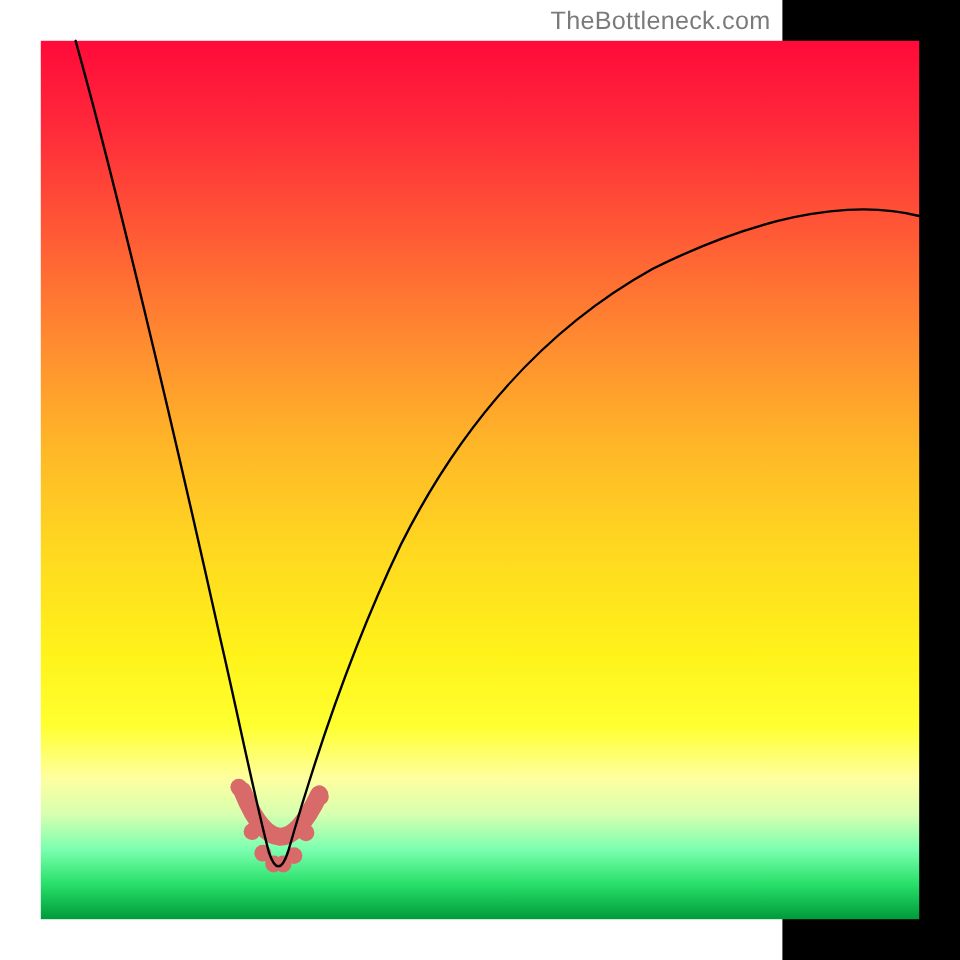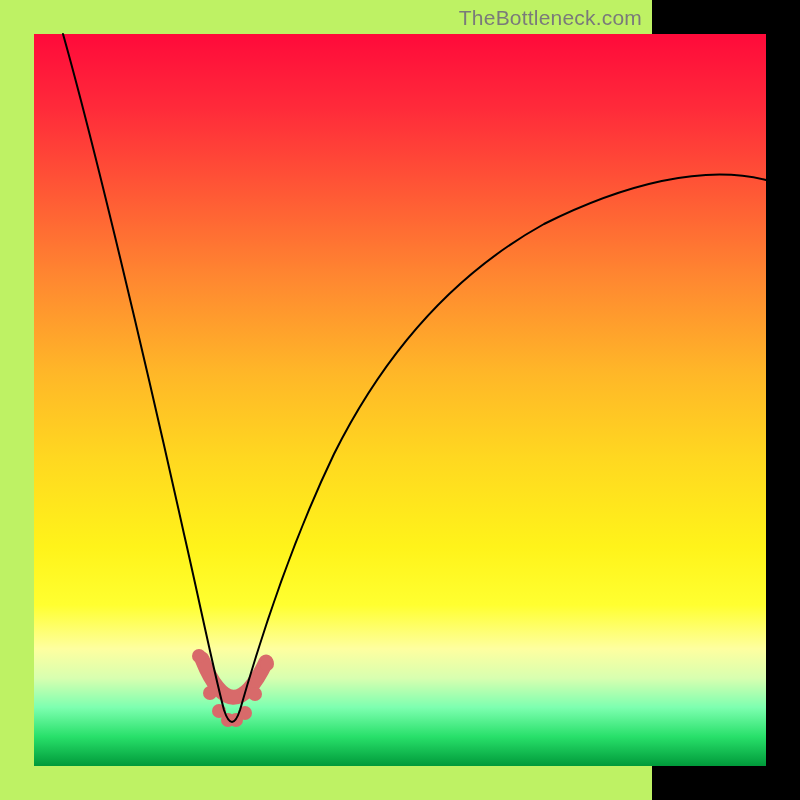--- a/index.html
+++ b/index.html
@@ -10,21 +10,21 @@
     background: #000;
     overflow: hidden;
     font-family: Arial, Helvetica, sans-serif;
   }
   .frame {
     position: absolute;
     left: 0;
     top: 0;
     width: 652px;
     height: 800px;
-    background: #bef264;
+    background: #ffffff;
   }
   .plot {
     position: absolute;
     left: 34px;
     top: 34px;
     width: 732px;
     height: 732px;
     
     background: linear-gradient(to bottom,
       #ff0a3a 0%,

